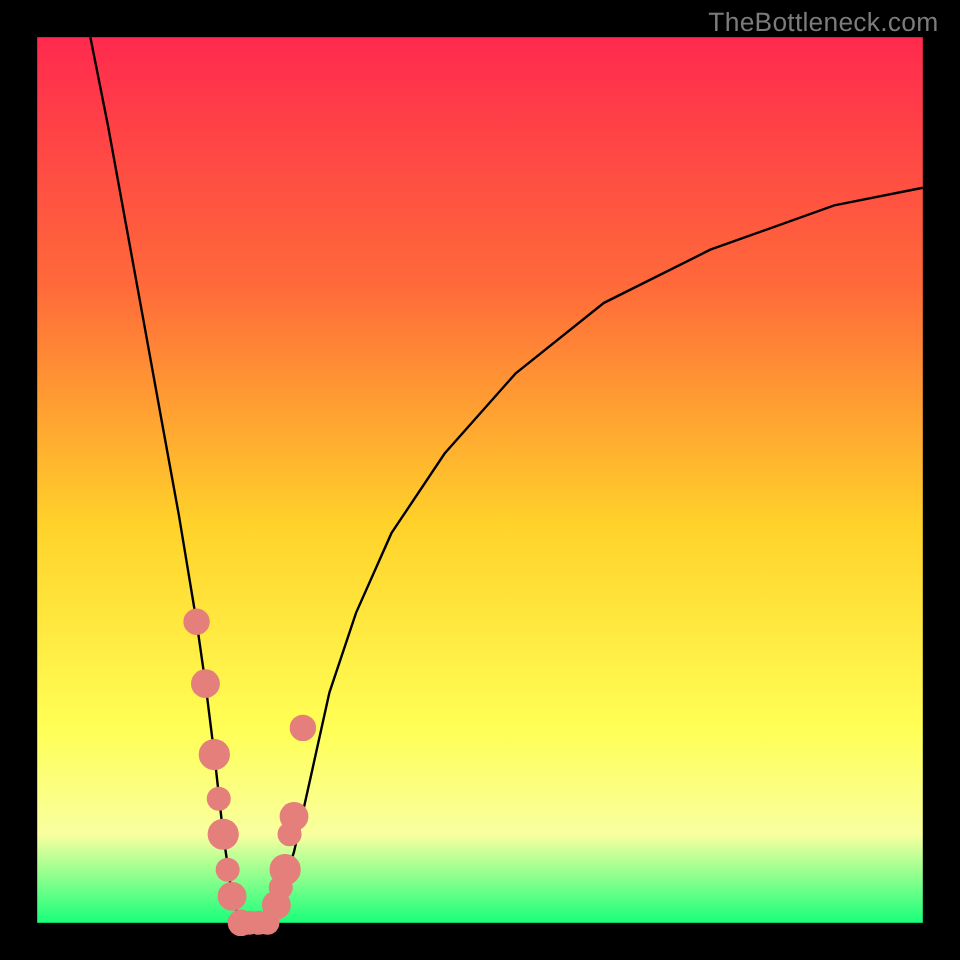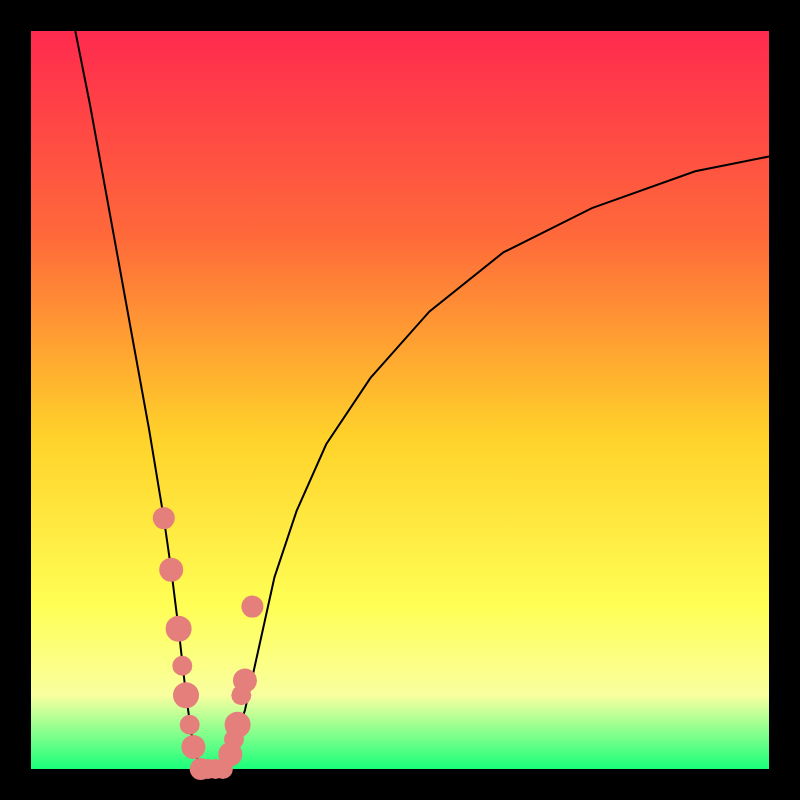--- a/index.html
+++ b/index.html
@@ -84,14 +84,15 @@
           <circle cx="203.0" cy="708.5" r="10" class="marker"></circle>
           <circle cx="206.6" cy="693.7" r="13" class="marker"></circle>
           <circle cx="210.3" cy="664.2" r="10" class="marker"></circle>
           <circle cx="214.0" cy="649.4" r="12" class="marker"></circle>
           <circle cx="221.4" cy="575.6" r="11" class="marker"></circle>
         </g>
     </svg>
 
   </div>
 
+  <div class="watermark">TheBottleneck.com</div>
 
 </div>
 
 </body></html>

